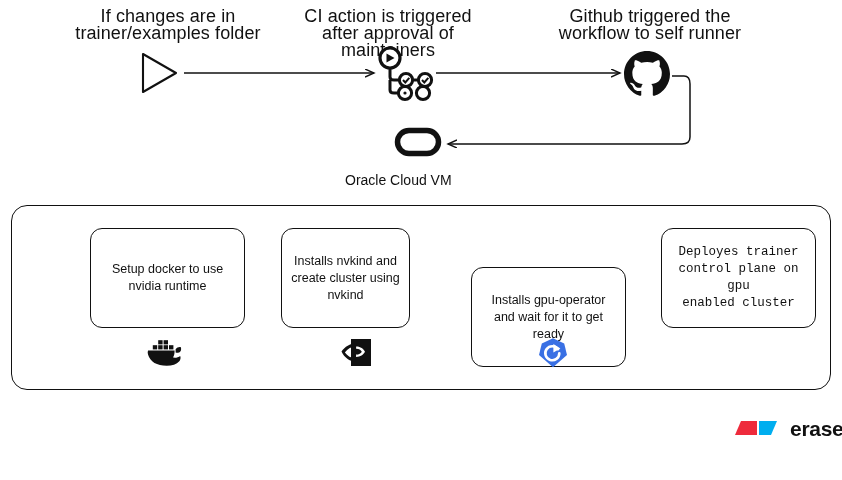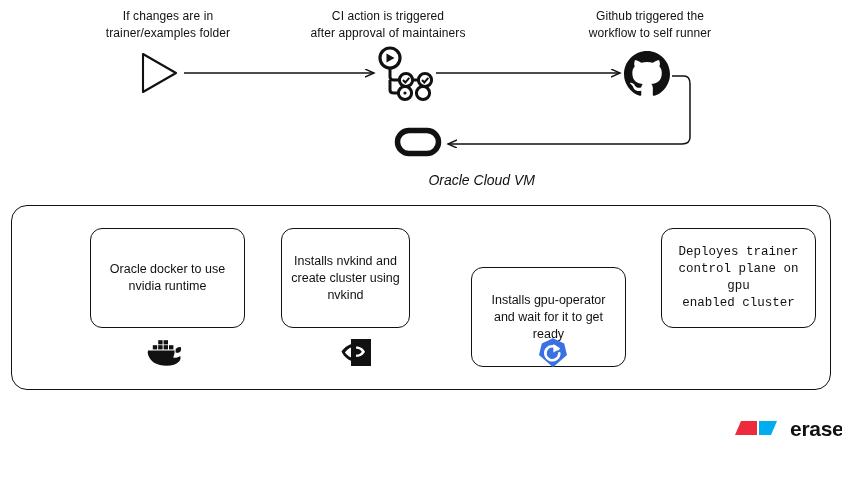--- a/index.html
+++ b/index.html
@@ -10,33 +10,33 @@
     font-family:"Liberation Sans","DejaVu Sans",sans-serif;
     color:#0d0d0d;
     overflow:hidden;
     position:relative;
   }
   #canvas{position:absolute;left:0;top:0;width:842px;height:480px;}
 
   .lbl{
     position:absolute;
     text-align:center;
-    font-size:12px;
+    font-size:18px;
     line-height:17px;
     color:#111111;
     white-space:pre-line;
     letter-spacing:.1px;
   }
   #lbl-trigger{left:68px;top:8px;width:200px;}
   #lbl-ci{left:278px;top:8px;width:220px;}
   #lbl-gh{left:540px;top:8px;width:220px;}
 
   #lbl-vm{
     position:absolute;left:345px;top:172px;width:190px;
-    text-align:right;font-size:14px;color:#111;font-style:italic;
+    text-align:left;font-size:14px;color:#111;
   }
 
   .icon-wrap{position:absolute;}
   #icon-play{left:136px;top:50px;width:46px;height:46px;}
   #icon-actions{left:376px;top:46px;width:58px;height:56px;}
   #icon-github{left:623px;top:50px;width:48px;height:48px;}
   #icon-vm{left:394px;top:126px;width:48px;height:32px;}
 
   
   #container-outer{
@@ -146,21 +146,21 @@
 <div class="icon-wrap" id="icon-vm">
   <svg width="48" height="32" viewBox="0 0 48 32" xmlns="http://www.w3.org/2000/svg">
     <rect x="3.5" y="4.5" width="41" height="23" rx="11.5" ry="11.5" fill="#fff" stroke="#111" stroke-width="5.5"></rect>
   </svg>
 </div>
 
 <div id="lbl-vm">Oracle Cloud VM</div>
 
 <div id="container-outer"></div>
 
-<div class="step-box" id="step-1">Oracle docker to use
+<div class="step-box" id="step-1">Setup docker to use
 nvidia runtime</div>
 <div class="step-box" id="step-2">Installs nvkind and
 create cluster using
 nvkind</div>
 <div class="step-box" id="step-3">Installs gpu-operator
 and wait for it to get
 ready</div>
 <div class="step-box" id="step-4">Deployes trainer
 control plane on gpu
 enabled cluster</div>

